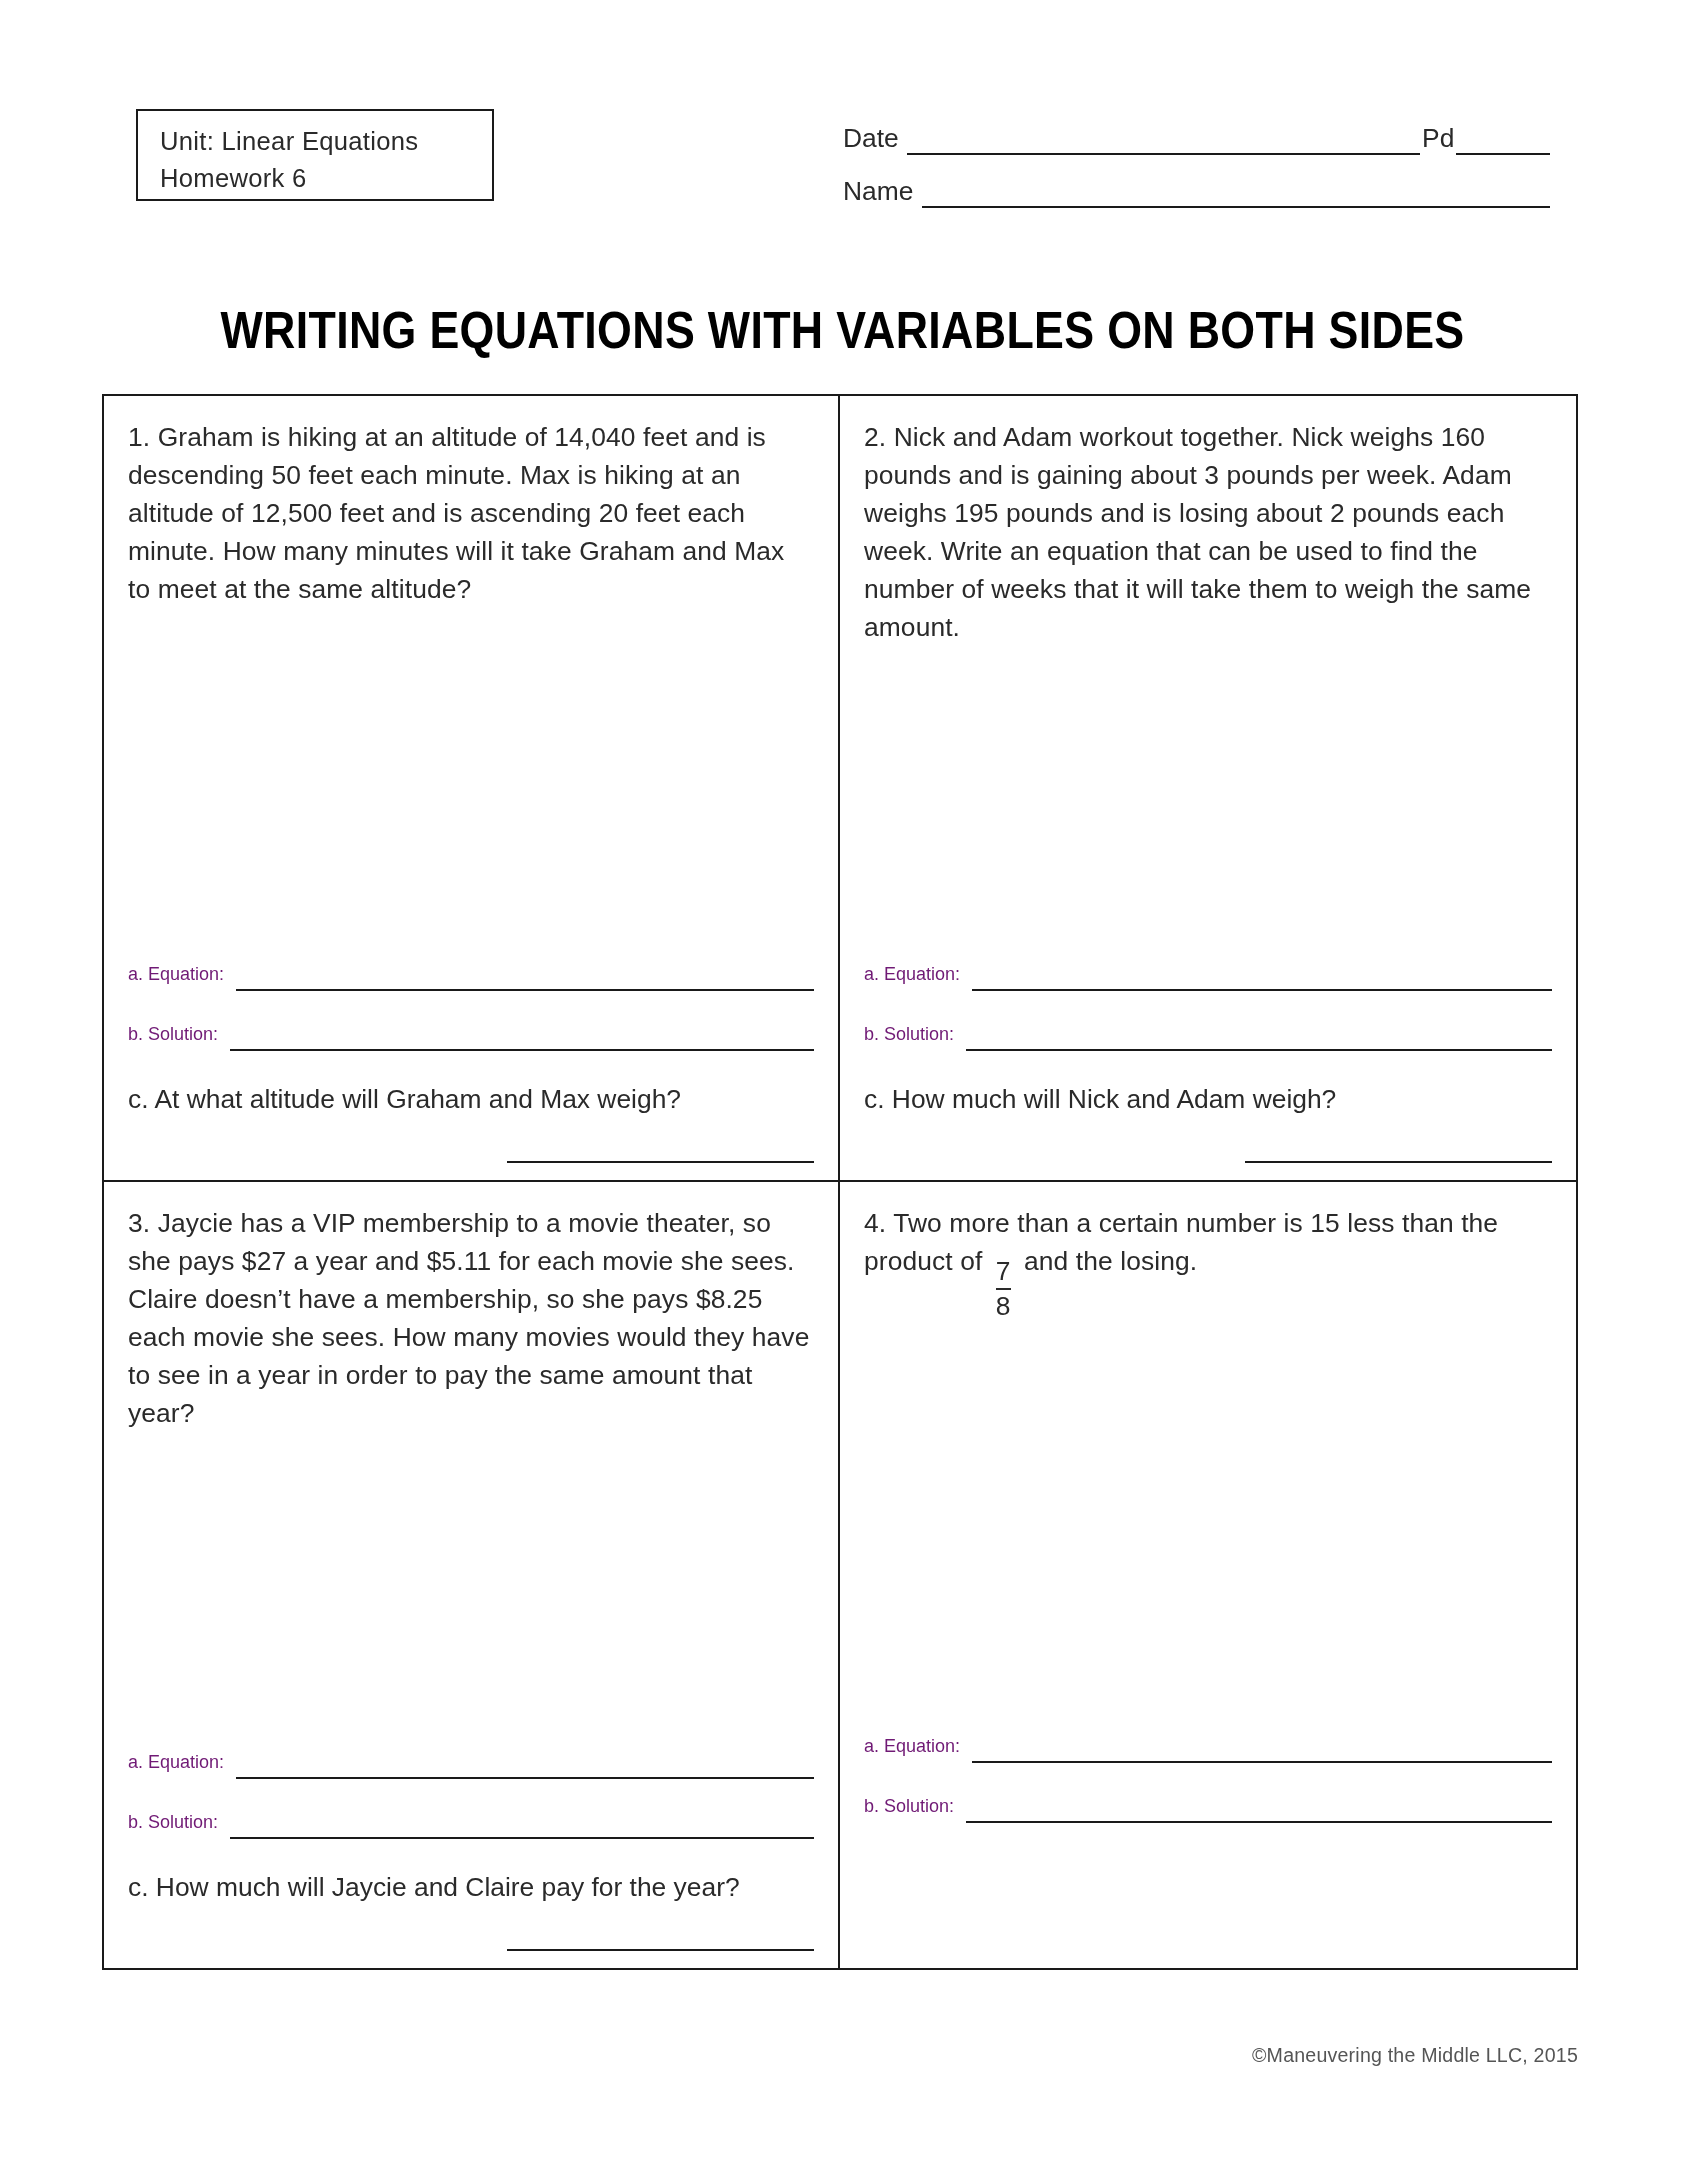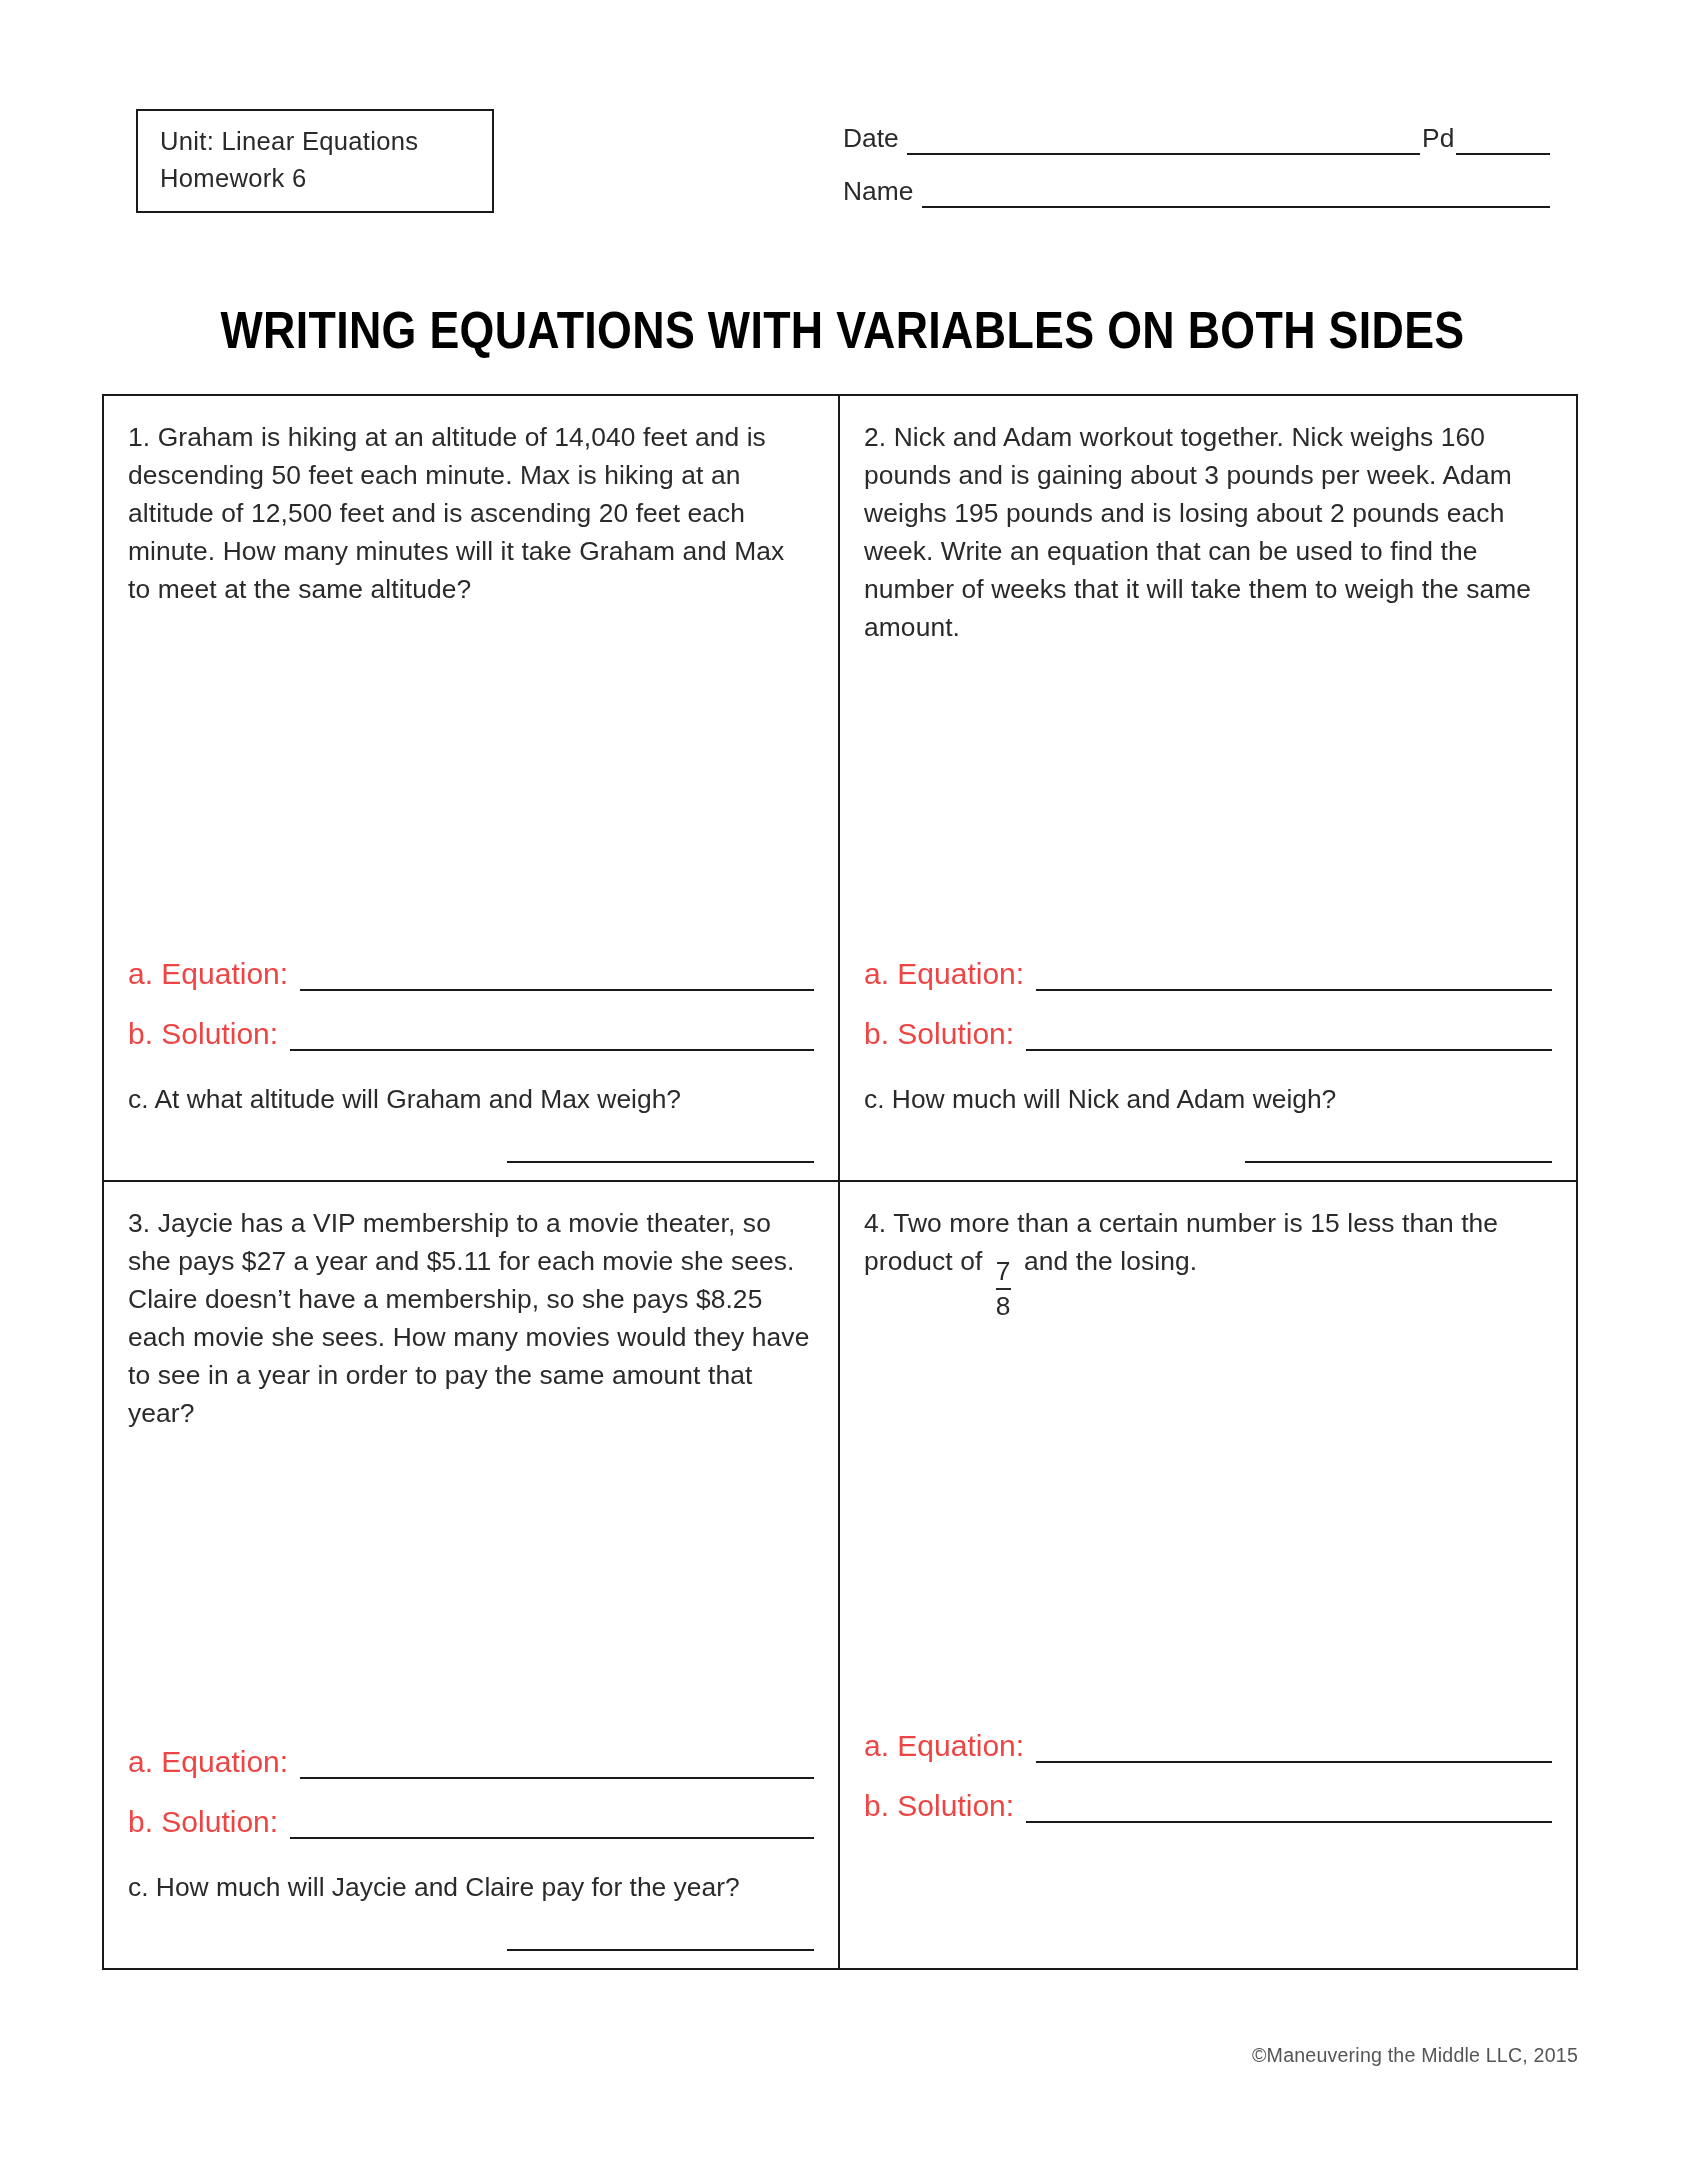--- a/index.html
+++ b/index.html
@@ -29,21 +29,21 @@
     top: 102px;
     width: 1685px;
     height: 145px;
   }
 
   .unit-box {
     position: absolute;
     left: 136px;
     top: 6.8px;
     width: 358px;
-    height: 104px;
+    height: 92px;
     border: 2.6px solid #1a1a1a;
     box-sizing: border-box;
     padding: 12px 0 0 22px;
   }
   .unit-line {
     font-size: 25.6px;
     line-height: 37px;
     letter-spacing: 0.3px;
     color: #2a2a2a;
     font-weight: 300;
@@ -162,24 +162,24 @@
 
   .answers {
     margin-top: auto;
   }
   .ans-row {
     display: flex;
     align-items: flex-end;
     margin-top: 25.6px;
   }
   .ans-label {
-    font-size: 30px;
+    font-size: 18px;
     line-height: 34px;
     font-weight: 300;
-    color: #ef4444;
+    color: #701a75;
     white-space: nowrap;
     padding-right: 12px;
     text-align: right;
   }
   .ans-rule {
     flex: 1 1 auto;
     border-bottom: 2.6px solid #1a1a1a;
     height: 25.6px;
   }
   .ans-q {

